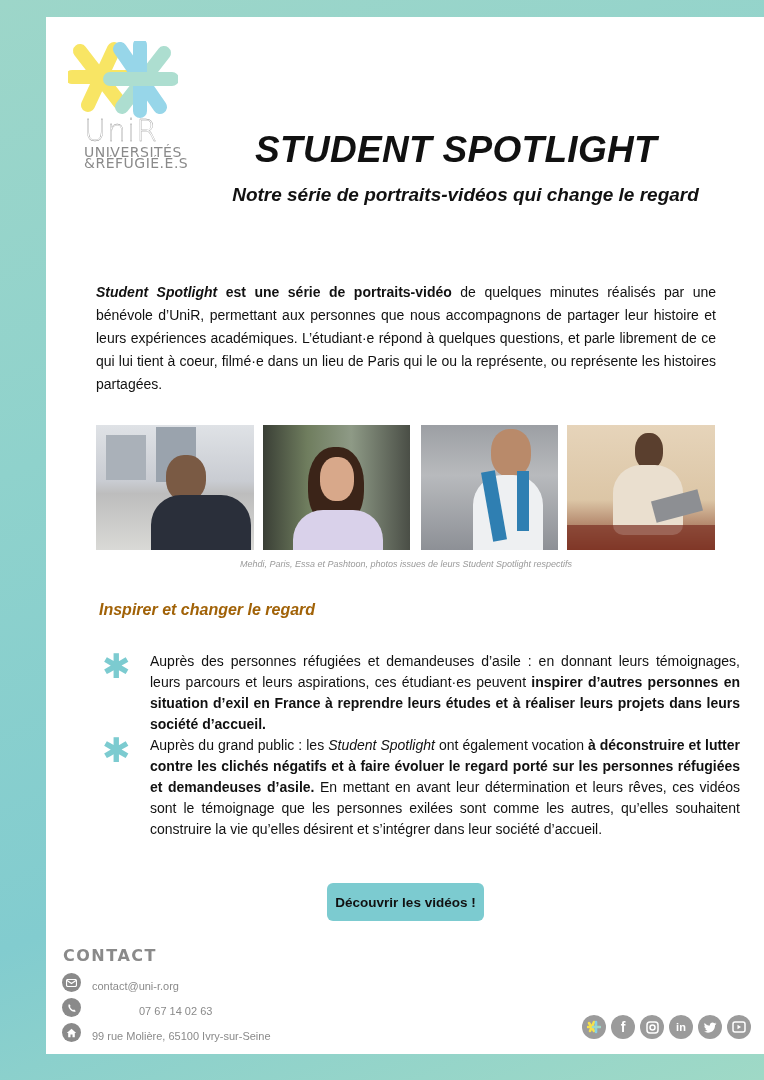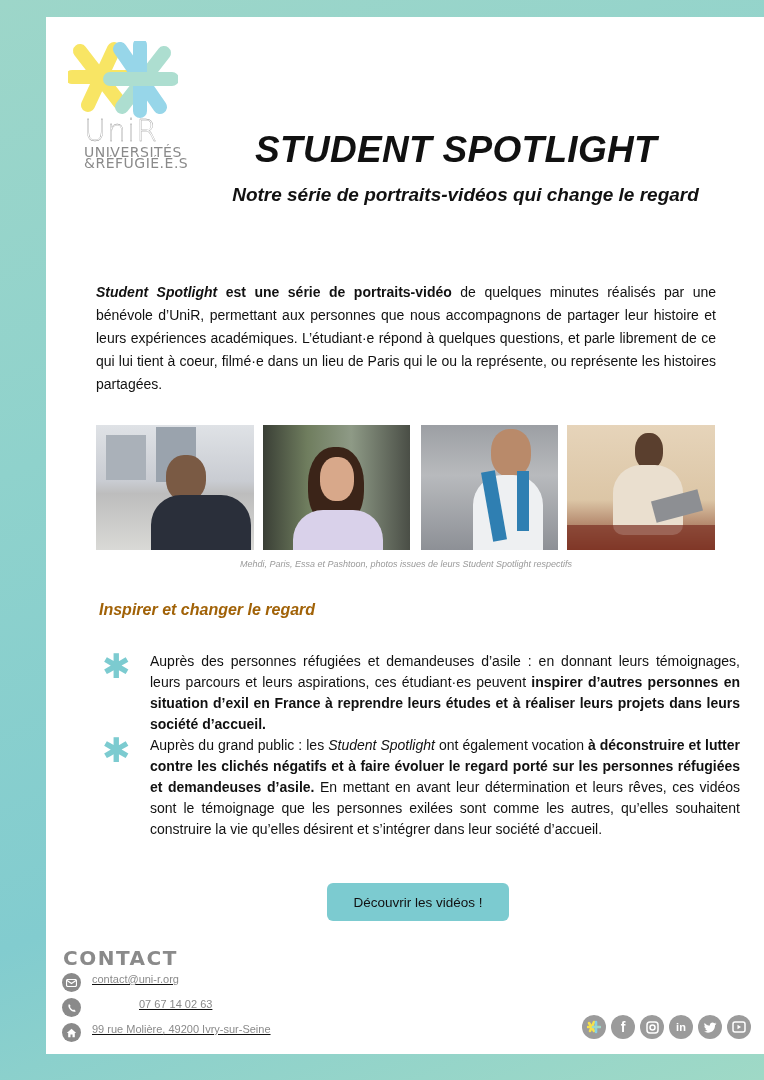--- a/index.html
+++ b/index.html
@@ -62,30 +62,30 @@
   }
   .bullet .star {
     position: absolute; left: 0px; top: -2px; font-size: 34px; line-height: 34px;
     color: #7ccbd0; font-family: "DejaVu Sans", sans-serif; width: 24px; text-align: center;
   }
   .bullet .txt { display: block; width: 590px; margin-left: -2px; }
   .b1 { top: 634px; }
   .b2 { top: 718px; }
 
   .cta {
-    position: absolute; left: 281px; top: 866px; width: 182px; height: 38px;
+    position: absolute; left: 281px; top: 866px; width: 157px; height: 38px;
     background: #7ccbd0; border-radius: 6px; border: none;
-    font-family: "Liberation Sans", sans-serif; font-size: 13.5px; font-weight: normal; color: #111;
+    font-family: "Liberation Sans", sans-serif; font-size: 13.5px; font-weight: bold; color: #111;
     display: flex; align-items: center; justify-content: center; cursor: pointer;
   }
   .contact-title {
     position: absolute; left: 17px; top: 929px;
-    font-family: "DejaVu Sans", sans-serif; font-size: 20px; font-weight: bold; color: #8a8a8a; letter-spacing: 1.5px;
-  }
-  .contact-row { position: absolute; left: 16px; display: flex; align-items: flex-start; text-decoration: underline; }
+    font-family: "DejaVu Sans", sans-serif; font-size: 16px; font-weight: bold; color: #8a8a8a; letter-spacing: 1.5px;
+  }
+  .contact-row { position: absolute; left: 16px; display: flex; align-items: flex-end; }
   .contact-row .ic {
     width: 19px; height: 19px; border-radius: 50%; background: #8a8a8a;
     display: flex; align-items: center; justify-content: center; margin-right: 11px;
   }
   .contact-row .val { font-size: 11px; color: #8a8a8a; }
   .r1 { top: 956px; } .r2 { top: 981px; gap: 47px; } .r3 { top: 1006px; }
 
   .socials { position: absolute; left: 536px; top: 998px; display: flex; gap: 5px; }
   .soc {
     width: 24px; height: 24px; border-radius: 50%; background: #9b9b9b;
@@ -183,21 +183,21 @@
         </svg>
     </span>
     <span class="val">07 67 14 02 63</span>
   </div>
   <div class="contact-row r3">
     <span class="ic">
       <svg width="11" height="10" viewBox="0 0 11 10">
           <path d="M5.5 0.8 L10.2 5 L8.8 5 L8.8 9.2 L6.5 9.2 L6.5 6.5 L4.5 6.5 L4.5 9.2 L2.2 9.2 L2.2 5 L0.8 5 Z" fill="#fff"></path>
         </svg>
     </span>
-    <span class="val">99 rue Molière, 49200 Ivry-sur-Seine</span>
+    <span class="val">99 rue Molière, 65100 Ivry-sur-Seine</span>
   </div>
 
   <div class="socials">
     <span class="soc">
       <svg width="14" height="14" viewBox="0 0 14 14">
           <g stroke-width="2.6" stroke-linecap="round">
             <line x1="2" y1="3" x2="7" y2="11" stroke="#f7e14a"></line>
             <line x1="7" y1="2" x2="3" y2="11" stroke="#f7e14a"></line>
             <line x1="1" y1="7" x2="8" y2="7" stroke="#f7e14a"></line>
             <line x1="9" y1="2" x2="9" y2="12" stroke="#86cfe6"></line>

